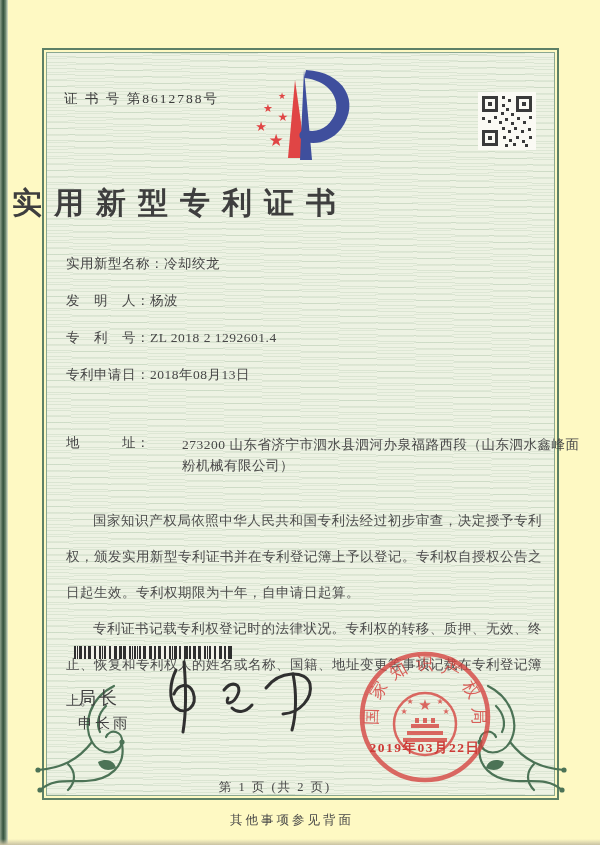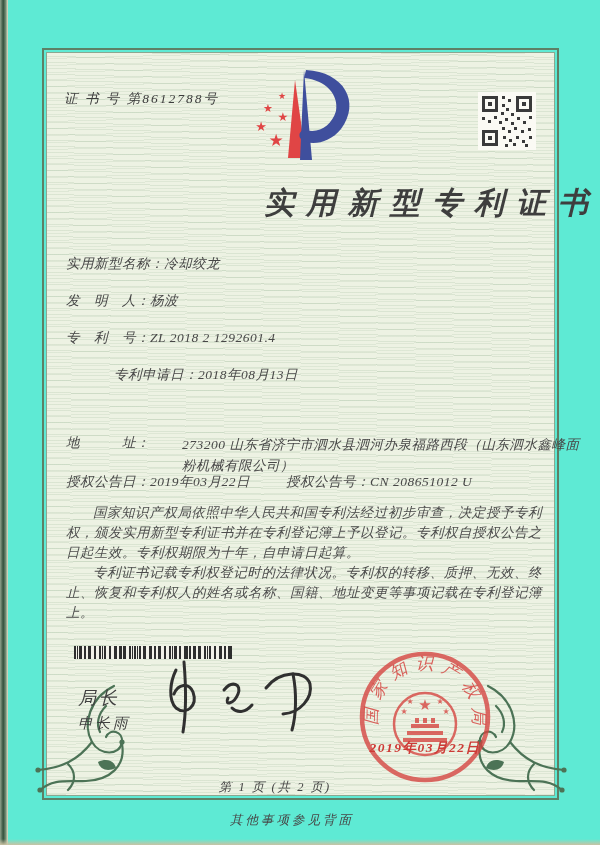--- a/index.html
+++ b/index.html
@@ -1,21 +1,21 @@
 <!DOCTYPE html>
 <html><head>
 <meta charset="utf-8">
 <style>
   * { box-sizing: border-box; margin: 0; padding: 0; }
   html,body { background:#e8e2cf; }
   .page {
     position: relative; width: 600px; height: 845px;
-    background:#5eead4;
+    background:#fef9c3;
     font-family: "Liberation Serif", serif;
-    color:#3d3d3d; overflow: hidden; font-style: italic;
+    color:#3d3d3d; overflow: hidden;
   }
   .spine {
     position:absolute; left:0; top:0; bottom:0; width:8px;
     background: linear-gradient(90deg,#8ea28c 0,#33503c 40%,#6f8a72 70%,#cfd6bd 95%);
   }
   .bottom-edge {
     position:absolute; left:0; right:0; bottom:0; height:6px;
     background: linear-gradient(180deg, rgba(0,0,0,0) 0,#c9c2a3 100%);
   }
   .frame {
@@ -27,32 +27,32 @@
     border:1px solid #8aa790;
     background-color:#edf2e3;
     background-image:
       repeating-linear-gradient(1.5deg, rgba(120,158,120,.16) 0 1px, rgba(0,0,0,0) 1px 6px),
       repeating-linear-gradient(-1.5deg, rgba(120,158,120,.13) 0 1px, rgba(0,0,0,0) 1px 7px);
   }
   .cert-no { position:absolute; left:64px; top:90px; font-size:13.5px; letter-spacing:2px; color:#3c3c3c; }
   .logo { position:absolute; left:238px; top:64px; }
   .qr { position:absolute; left:478px; top:92px; }
   .title {
-    position:absolute; left:0; top:183px; width:600px; text-align:right;
+    position:absolute; left:0; top:183px; width:600px; text-align:left;
     font-size:30px; font-weight:600; letter-spacing:12px; text-indent:12px; color:#3e3e3e;
   }
   .field { position:absolute; left:66px; font-size:13.5px; letter-spacing:.5px; color:#474747; white-space:nowrap; }
-  .f1{top:255px;} .f2{top:292px;} .f3{top:329px;} .f4{top:366px;margin-left:48px;} .f5{top:402px;}
+  .f1{top:255px;} .f2{top:292px;} .f3{top:329px;} .f4{top:366px;} .f5{top:402px;}
   .field.addr { top:434px; display:flex; white-space:normal; }
   .field.addr .label{ flex:none; }
   .field.addr .value{ width:402px; line-height:21px;margin-left:32px; }
   .grant { position:absolute; left:66px; top:473px; font-size:13.5px; letter-spacing:.5px; color:#474747; white-space:nowrap; }
   .grant .g2 { margin-left:36px; }
   .body { position:absolute; left:66px; top:503px; width:476px; }
-  .body p { font-size:13.5px; line-height:20px; text-indent:2em; text-align:justify; color:#4c4c4c; letter-spacing:.5px; }
+  .body p { font-size:13.5px; line-height:36px; text-indent:2em; text-align:justify; color:#4c4c4c; letter-spacing:.5px; }
   .barcode {
     position:absolute; left:74px; top:646px; width:158px; height:13px;
     background-color:#f3f2ea;
     background-image:
       repeating-linear-gradient(90deg,#2e2e2e 0 2px, rgba(0,0,0,0) 2px 5px),
       repeating-linear-gradient(90deg,#2e2e2e 0 1px, rgba(0,0,0,0) 1px 7px),
       repeating-linear-gradient(90deg, rgba(0,0,0,0) 0 3px, #2e2e2e 3px 4px, rgba(0,0,0,0) 4px 11px);
   }
   .sig-title { position:absolute; left:78px; top:686px; font-size:18px; letter-spacing:3px; color:#3f3f3f; }
   .sig-name  { position:absolute; left:78px; top:714px; font-size:14.5px; letter-spacing:3px; color:#3f3f3f; }
@@ -175,23 +175,20 @@
 
   <div class="field f1"><span class="label">实用新型名称：</span><span class="value">冷却绞龙</span></div>
   <div class="field f2"><span class="label">发　明　人：</span><span class="value">杨波</span></div>
   <div class="field f3"><span class="label">专　利　号：</span><span class="value">ZL 2018 2 1292601.4</span></div>
   <div class="field f4"><span class="label">专利申请日：</span><span class="value">2018年08月13日</span></div>
   <div class="field addr">
       <span class="label">地　　　址：</span>
       <span class="value">273200 山东省济宁市泗水县泗河办泉福路西段（山东泗水鑫峰面粉机械有限公司）</span>
     </div>
 
-  <div class="grant">
-    <span>授权公告日：</span><span>2019年03月22日</span><span class="g2">授权公告号：</span><span>CN 208651012 U</span>
-  </div>
 
   <div class="body">
     <p>国家知识产权局依照中华人民共和国专利法经过初步审查，决定授予专利权，颁发实用新型专利证书并在专利登记簿上予以登记。专利权自授权公告之日起生效。专利权期限为十年，自申请日起算。</p>
     <p>专利证书记载专利权登记时的法律状况。专利权的转移、质押、无效、终止、恢复和专利权人的姓名或名称、国籍、地址变更等事项记载在专利登记簿上。</p>
   </div>
 
   <div class="barcode"></div>
 
   <div class="sig-title">局长</div>
   <div class="sig-name">申长雨</div>

